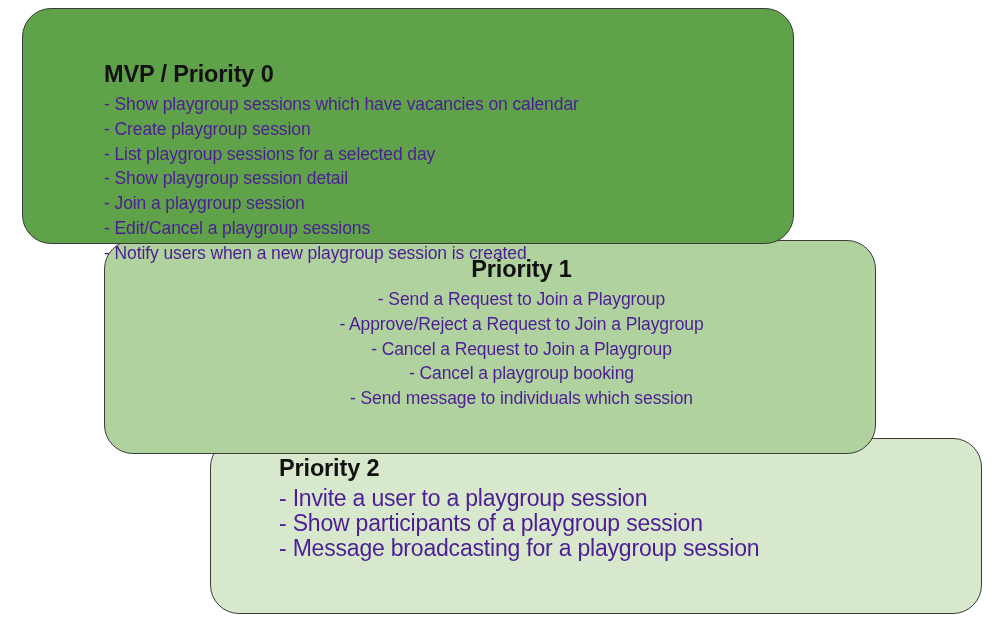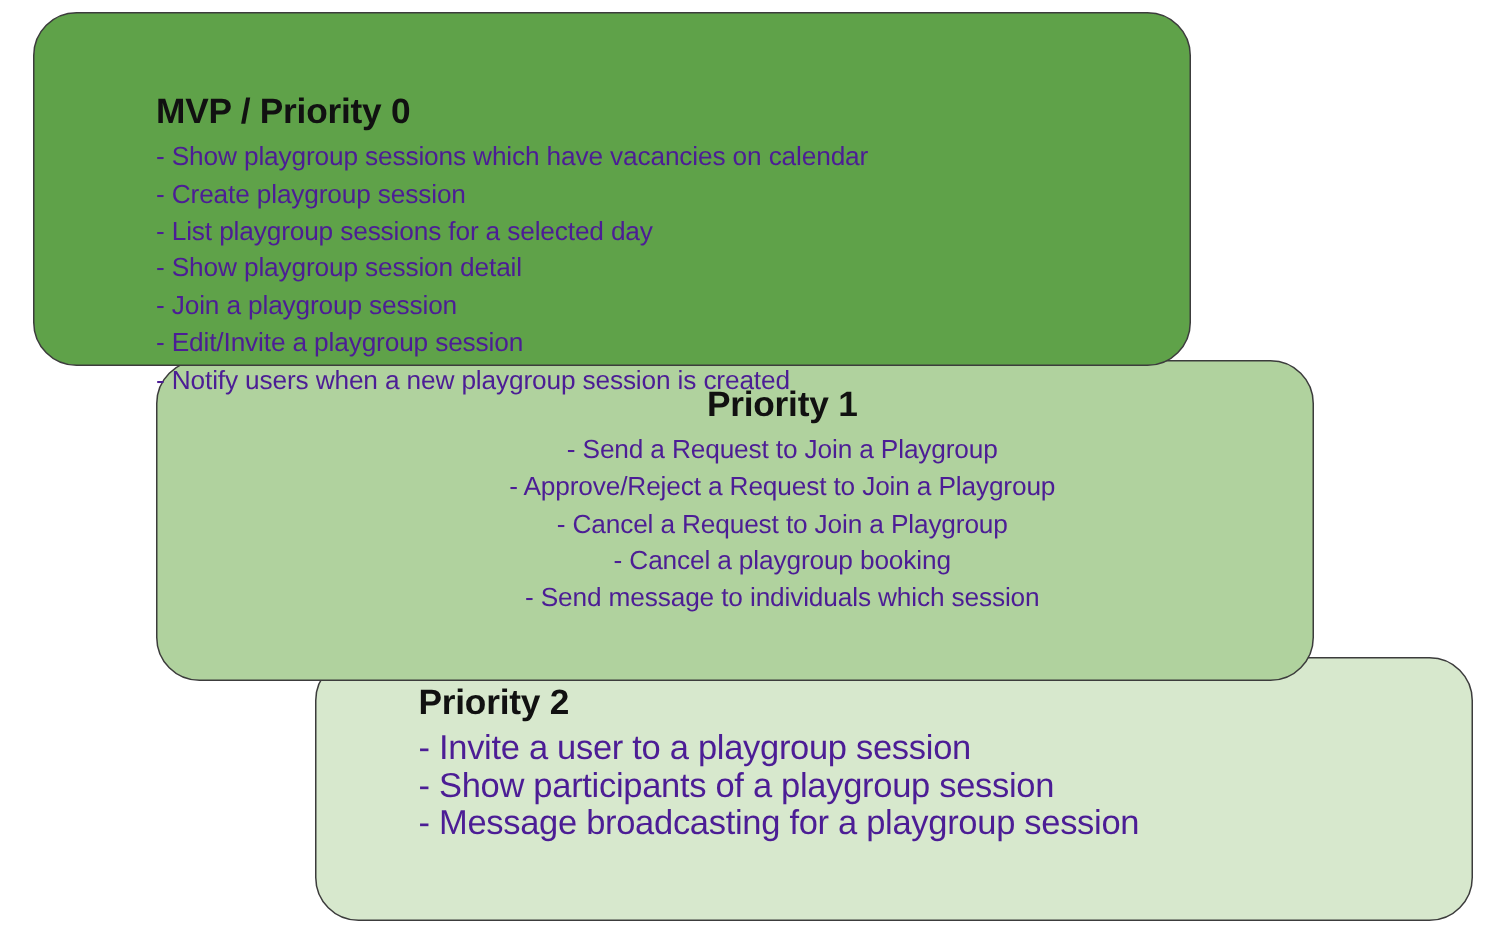--- a/index.html
+++ b/index.html
@@ -137,19 +137,19 @@
 
   <div class="panel panel-0" style="background: rgb(95, 162, 73); border-color: rgb(60, 60, 60);">
     <div class="panel-body">
       <div class="panel-title">MVP / Priority 0</div>
       <ul class="item-list">
         <li class="item">- Show playgroup sessions which have vacancies on calendar</li>
         <li class="item">- Create playgroup session</li>
         <li class="item">- List playgroup sessions for a selected day</li>
         <li class="item">- Show playgroup session detail</li>
         <li class="item">- Join a playgroup session</li>
-        <li class="item">- Edit/Invite a playgroup session</li>
+        <li class="item">- Edit/Cancel a playgroup sessions</li>
         <li class="item">- Notify users when a new playgroup session is created</li>
       </ul>
     </div>
   </div>
 
 </div>
 
 </body></html>

